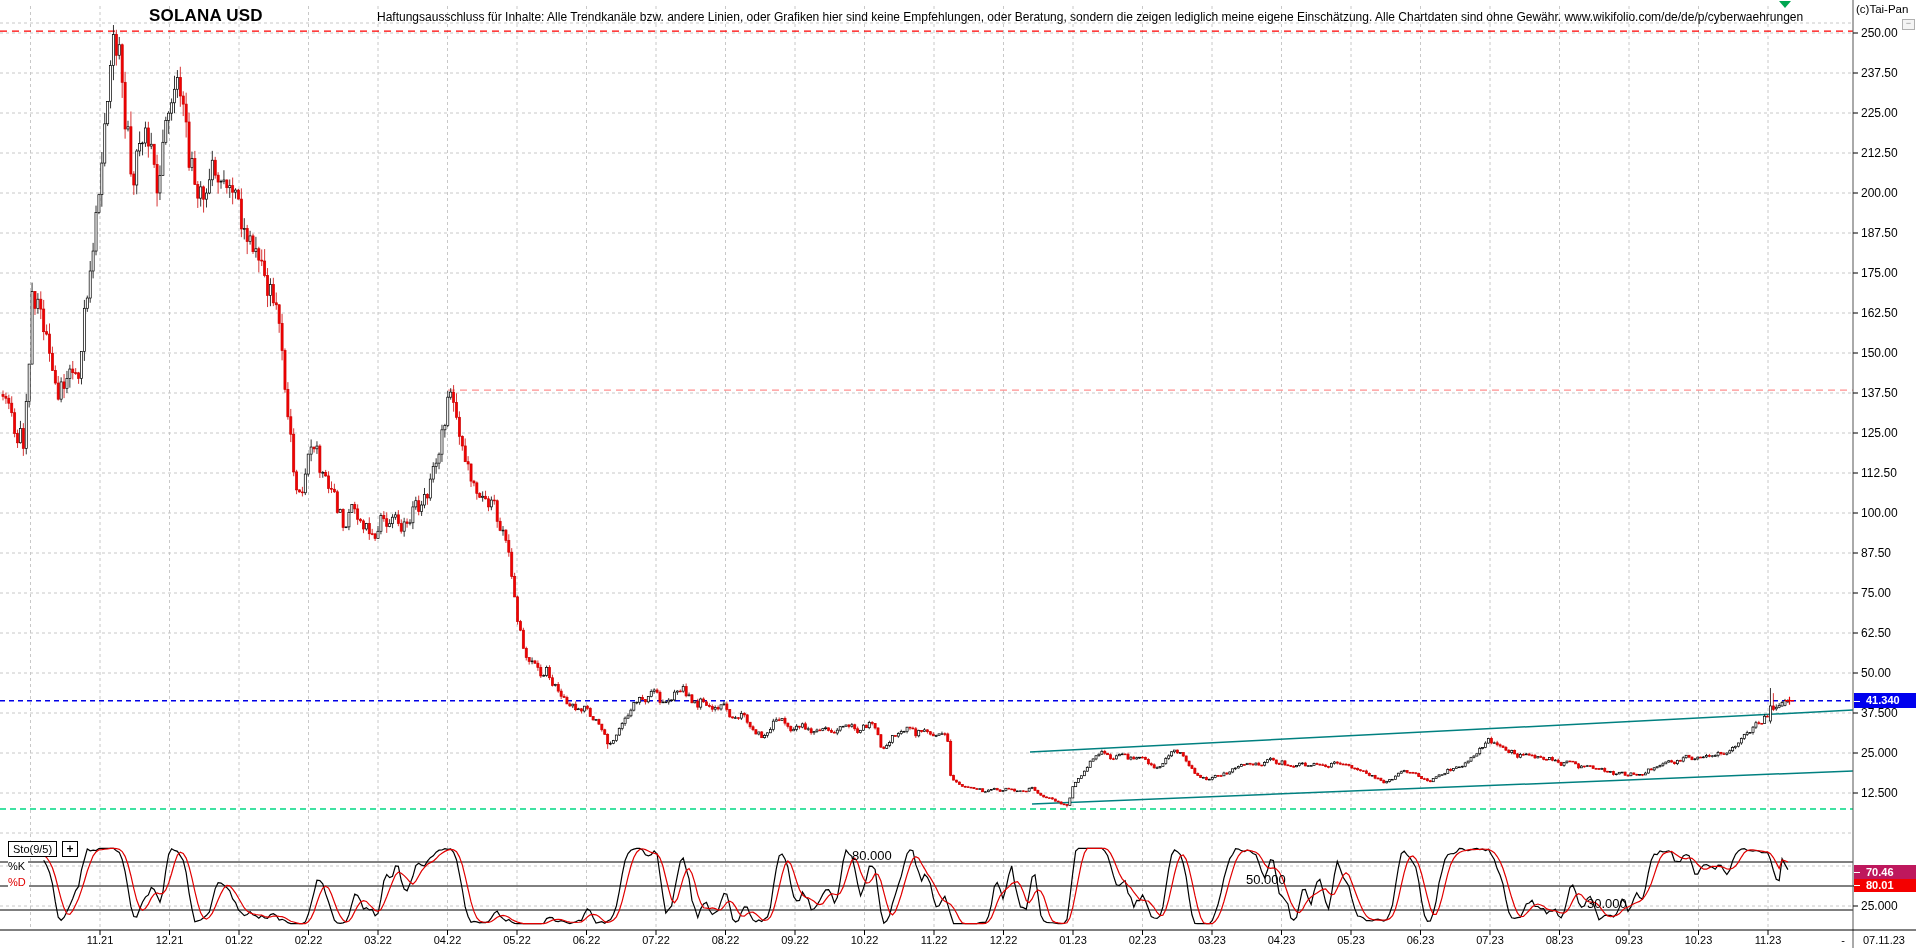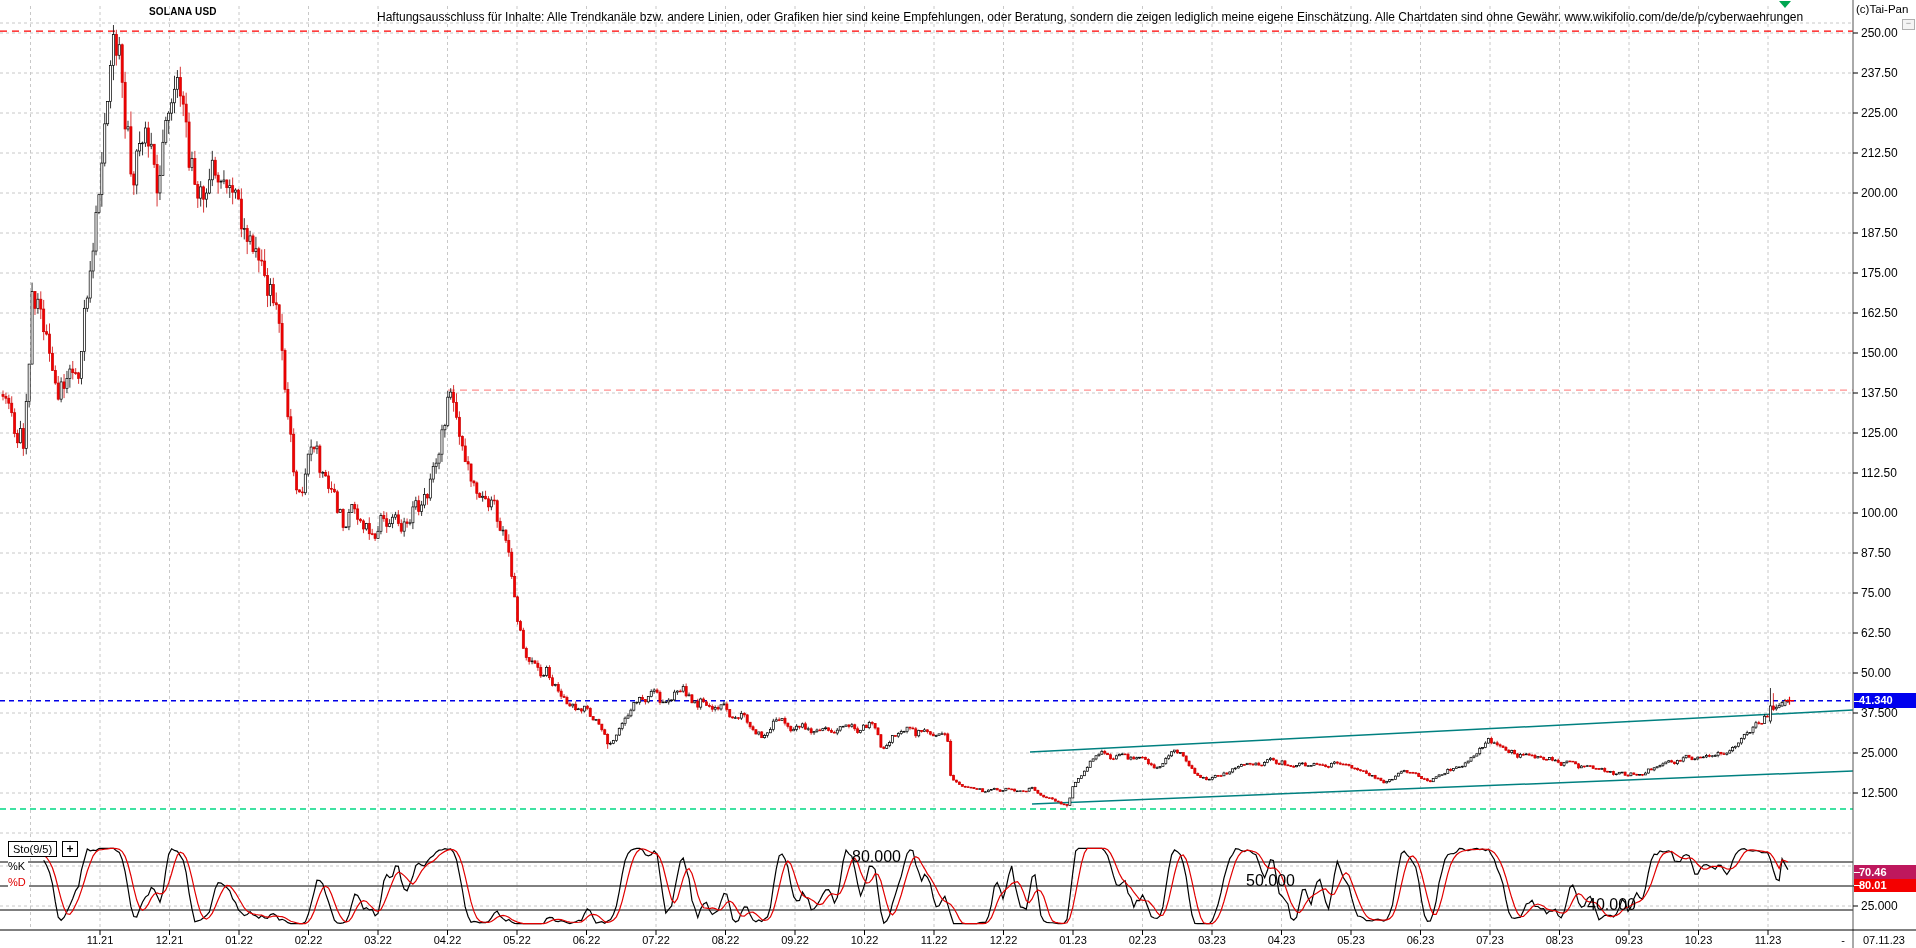--- a/index.html
+++ b/index.html
@@ -1,34 +1,34 @@
 <!DOCTYPE html>
 <html><head>
 <meta charset="utf-8">
 <style>
   html,body{margin:0;padding:0;background:#fff;}
   #app{position:relative;width:1916px;height:948px;background:#ffffff;
        font-family:"Liberation Sans",sans-serif;overflow:hidden;}
   #chart-svg{position:absolute;left:0;top:0;}
   .abs{position:absolute;white-space:nowrap;}
-  #chart-title{left:149px;top:6px;font-size:10px;font-weight:bold;color:#000;letter-spacing:.2px;}
+  #chart-title{left:149px;top:6px;font-size:17px;font-weight:bold;color:#000;letter-spacing:.2px;}
   #disclaimer{left:377px;top:10px;font-size:12px;color:#000;}
   #copyright{left:1856px;top:3px;font-size:11.5px;color:#000;}
   #collapse-box{left:1902px;top:19px;width:11px;height:9px;border:1px solid #b0b0b0;
       color:#909090;font-size:9px;line-height:7px;text-align:center;background:#f4f4f4;cursor:pointer;}
   #sto-name{left:8px;top:841px;height:14px;line-height:14px;padding:0 4px;border:1px solid #000;
       background:#fff;font-size:11px;color:#000;cursor:pointer;}
   #sto-plus{left:62px;top:841px;width:14px;height:14px;border:1px solid #000;background:#fff;
       font-size:12px;font-weight:bold;text-align:center;line-height:14px;color:#000;cursor:pointer;}
   #k-label{left:8px;top:860px;font-size:11px;color:#000;background:#fff;padding-right:3px;}
   #d-label{left:8px;top:876px;font-size:11px;color:#e00000;background:#fff;padding-right:3px;}
-  .lvl-label{position:absolute;font-size:16px;color:#000;padding-left:34px;}
+  .lvl-label{position:absolute;font-size:13px;color:#000;padding-left:34px;}
   .val-badge{position:absolute;left:1854px;width:62px;color:#fff;font-size:11px;font-weight:bold;}
   .val-badge .tick{position:absolute;left:0;top:50%;width:6px;height:1px;background:#fff;}
-  .val-badge .txt{padding-left:5px;}
+  .val-badge .txt{padding-left:12px;}
   #price-badge{top:693px;height:15px;line-height:15px;background:#0000ee;}
   #d-badge{top:850px;height:14px;line-height:14px;background:#f40000;margin-top:28px;}
   #k-badge{top:865px;height:14px;line-height:14px;background:#be185d;}
 </style>
 </head>
 <body>
 
 <div id="app">
   <svg id="chart-svg" width="1916" height="948">
       <g>
@@ -1456,15 +1456,15 @@
     <span class="txt">80.01</span>
   </div>
   <div class="val-badge" id="k-badge">
     <span class="tick"></span>
     <span class="txt">70.46</span>
   </div>
 
   <div id="inline-levels">
       <div class="lvl-label" style="left: 818px; top: 848px;">80.000</div>
       <div class="lvl-label" style="left: 1192px; top: 872px; margin-left: 20px;">50.000</div>
-      <div class="lvl-label" style="left: 1553px; top: 896px;">40.000</div>
+      <div class="lvl-label" style="left: 1553px; top: 896px;">30.000</div>
     </div>
 </div>
 
 </body></html>

